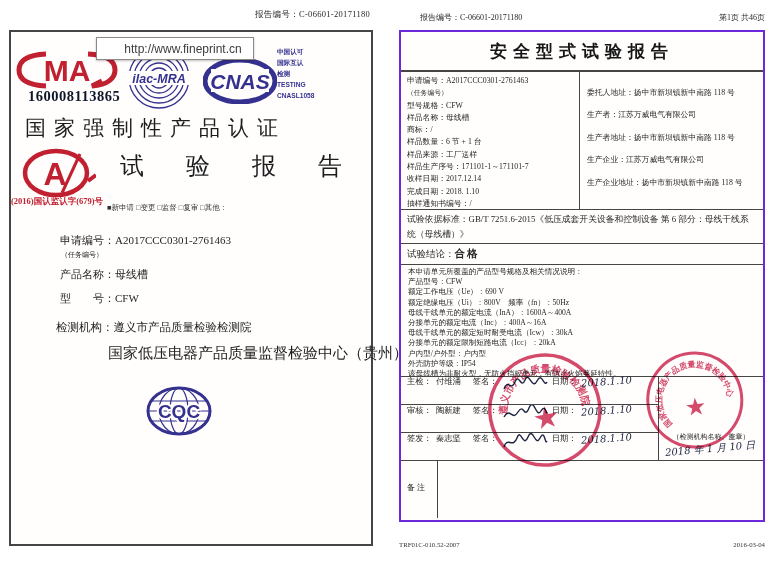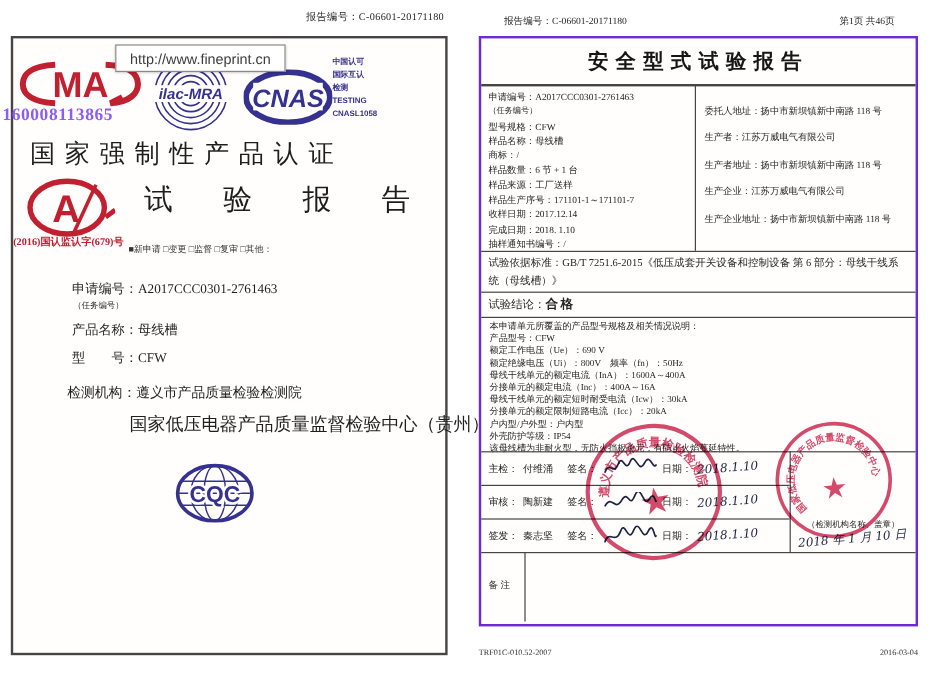--- a/index.html
+++ b/index.html
@@ -4,47 +4,47 @@
 <style>
   html,body{margin:0;padding:0;background:#fff;}
   #canvas{position:relative;width:776px;height:561px;background:#ffffff;overflow:hidden;
           font-family:"Liberation Serif","DejaVu Serif",serif;color:#262626;}
   .abs{position:absolute;}
   .nowrap{white-space:nowrap;}
   
   .pageframe{border:2px solid #454545;background:#fffefd;}
   #cover-frame{left:9px;top:30px;width:360px;height:512px;}
   #cover-reportno{left:255px;top:9px;font-size:8.5px;letter-spacing:.3px;}
-  #cma-number{left:2px;top:88px;width:110px;font-size:14.5px;font-weight:bold;color:#8b5cf6;letter-spacing:.5px;}
+  #cma-number{left:28px;top:88px;width:110px;font-size:14.5px;font-weight:bold;color:#0f172a;letter-spacing:.5px;}
   #cnas-caption{left:277px;top:46px;font-size:6.6px;font-weight:bold;color:#35318f;line-height:11px;font-family:"Liberation Sans",sans-serif;}
   #fineprint-box{left:96px;top:37px;width:140px;height:21px;background:#fff;border:1px solid #8a8a8a;
                  box-shadow:0 1px 2px rgba(0,0,0,.25);display:flex;align-items:center;justify-content:center;
-                 font-family:"Liberation Sans",sans-serif;font-size:12px;color:#3c3c3c;z-index:40;}
+                 font-family:"Liberation Sans",sans-serif;font-size:12px;color:#3c3c3c;z-index:40;padding-left:16px;}
   #cover-title{left:25px;top:114px;width:330px;text-align:left;font-size:21px;letter-spacing:8px;color:#1d1d1d;}
   #accreditation-no{left:11px;top:196px;font-size:8.5px;font-weight:bold;color:#c0202f;}
   #report-title{left:120px;top:150px;width:235px;text-align:center;font-size:24px;letter-spacing:18px;color:#1d1d1d;}
   #application-type{left:107px;top:203px;font-size:7.5px;color:#333;}
   .cover-line{left:60px;font-size:11px;color:#1f1f1f;}
   #cover-task-note{left:61px;top:250px;font-size:7px;}
   .cover-agency{font-weight:400;}
   
   #rep-reportno{left:420px;top:12px;font-size:8px;}
-  #rep-pageinfo{left:680px;top:12px;width:85px;font-size:8px;text-align:center;}
+  #rep-pageinfo{left:680px;top:12px;width:85px;font-size:8px;text-align:right;}
   #rep-table{left:399px;top:30px;width:362px;height:488px;border:2px solid #6d28d9;background:#fffefd;}
   #rep-title-row{left:0;top:0;width:100%;height:38px;border-bottom:2px solid #454545;display:flex;align-items:center;justify-content:center;
                  font-size:17px;font-weight:bold;letter-spacing:6px;color:#161616;}
   #info-left{left:6px;top:43px;width:170px;font-size:7.8px;line-height:12.3px;}
   #info-right{left:186px;top:50px;width:172px;font-size:7.8px;line-height:22.4px;}
   #info-vline{left:178px;top:38px;width:0;height:139px;border-left:1.5px solid #454545;}
   .hline{left:0;width:100%;height:0;border-top:1.5px solid #454545;}
   #std-row{left:6px;top:180px;width:350px;font-size:8.8px;line-height:15px;}
   #concl-row{left:6px;top:215px;font-size:9.5px;}
   #concl-row b{font-size:10.5px;letter-spacing:2px;}
   #desc-block{left:7px;top:235px;width:348px;font-size:7.6px;line-height:10.2px;color:#242424;}
-  .sig-row{left:0;width:257px;height:28px;display:flex;align-items:center;gap:4px;padding-left:6px;box-sizing:border-box;font-size:8.3px;}
+  .sig-row{left:0;width:257px;height:28px;display:flex;align-items:flex-start;gap:4px;padding-left:6px;box-sizing:border-box;font-size:8.3px;}
   .sig-sep{border-top:1.2px solid #454545;}
   #sig-vline{left:257px;top:344px;width:0;height:84px;border-left:1.5px solid #454545;}
   #org-cell{left:258px;top:344px;width:102px;height:84px;}
   #org-caption{left:2px;top:56px;width:100px;font-size:7px;text-align:center;}
   .hand{font-style:italic;color:#1c2340;font-family:"DejaVu Serif",serif;}
   #org-date{left:6px;top:66px;font-size:10px;transform:rotate(-5deg);}
   #remark-vline{left:36px;top:428px;width:0;height:58px;border-left:1.5px solid #454545;}
   #remark-label{left:6px;top:450px;width:26px;font-size:8px;text-align:left;letter-spacing:2px;}
   #rep-footer-left{left:399px;top:541px;font-size:6.8px;color:#333;}
   #rep-footer-right{left:690px;top:541px;width:75px;text-align:right;font-size:6.8px;color:#333;}

